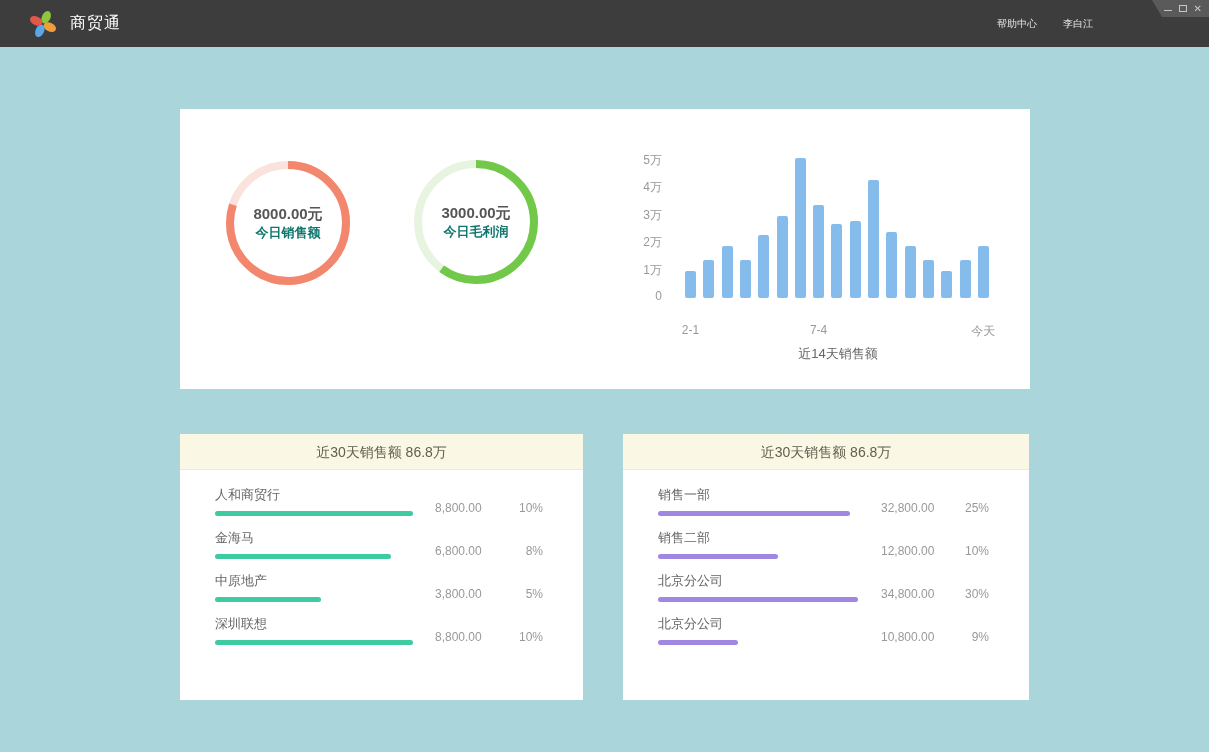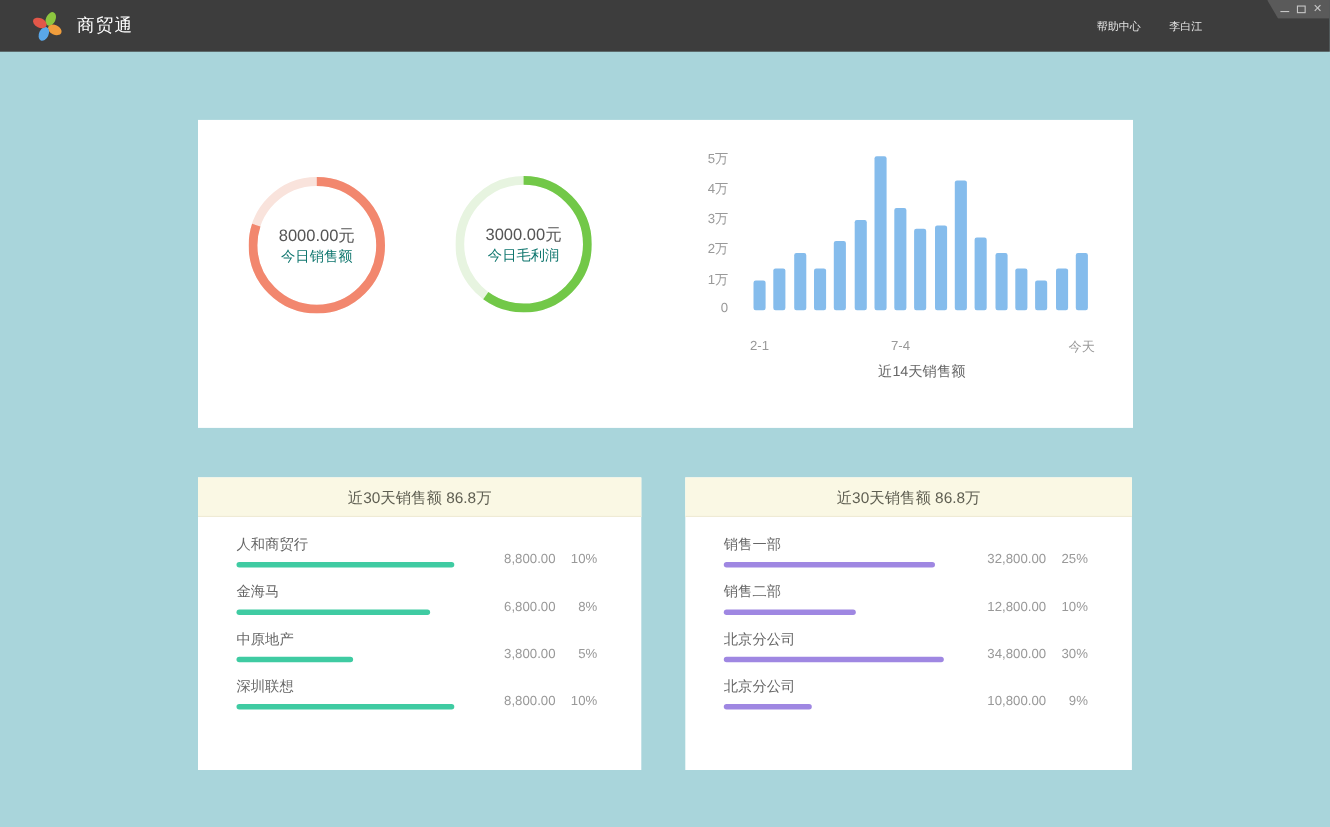--- a/index.html
+++ b/index.html
@@ -23,45 +23,45 @@
   
   .panel { position:absolute; background:#ffffff; }
   .top-panel { left:180px; top:109px; width:850px; height:280px; }
   .bl-panel  { left:180px; top:434px; width:403px; height:266px; }
   .br-panel  { left:623px; top:434px; width:406px; height:266px; }
 
   
   .donut-block { position:absolute; width:124px; height:124px; }
   .donut-0 { left:46px; top:52px; } .donut-1 { left:234px; top:51px; }
   .donut-center { position:absolute; inset:0; display:flex; flex-direction:column;
-                  align-items:center; justify-content:center; gap:0; }
+                  align-items:center; justify-content:center; gap:0;font-weight:bold; }
   .donut-value { font-size:15px; color:#555555; }
   .donut-label { font-size:13px; color:#0f766e; }
   .footnote { position:absolute; top:328px; width:220px; text-align:center;
               font-size:13px; color:#666666; }
   .footnote-0 { left:-2px; } .footnote-1 { left:186px; }
 
   
-  .chart-area { position:absolute; left:440px; top:0; width:410px; height:196px; }
+  .chart-area { position:absolute; left:440px; top:16px; width:410px; height:196px; }
   .y-tick { position:absolute; left:0; width:42px; text-align:right; font-size:12px; color:#999999; }
   .plot { position:absolute; left:65px; top:20px; width:306px; height:153px; }
   .vbar { position:absolute; bottom:0; width:11px; border-radius:2px; }
   .x-tick { position:absolute; top:198px; transform:translateX(-50%); font-size:12px; color:#999999; white-space:nowrap; }
   .chart-title { position:absolute; top:220px; left:65px; width:306px; text-align:center;
                  font-size:13px; color:#666666; }
 
   
   .list-header { height:36px; line-height:36px; text-align:center; background:#faf8e4;
                  border-bottom:1px solid #efebd5; font-size:14px; color:#5f5f52; }
   .hlist { padding:16px 40px 0 35px; }
   .hrow { display:flex; justify-content:space-between; align-items:flex-end; margin-bottom:13px; }
   .hrow-name { font-size:13px; color:#666666; margin-bottom:7px; }
   .hrow-bar { height:5px; border-radius:2.5px; }
   .hrow-vals { display:flex; font-size:12px; color:#999999; padding-bottom:1px; }
-  .hrow-value { width:70px; text-align:right; }
+  .hrow-value { width:70px; text-align:left; }
   .hrow-pct { width:38px; text-align:right; }
 </style>
 </head>
 <body>
 
 <div class="titlebar">
   <svg class="logo" viewBox="0 0 32 32">
     <ellipse cx="16" cy="8" rx="4.6" ry="7" transform="rotate(25 16 16)" fill="#8dc63f"></ellipse>
     <ellipse cx="16" cy="8" rx="4.6" ry="7" transform="rotate(115 16 16)" fill="#f09d3c"></ellipse>
     <ellipse cx="16" cy="8" rx="4.6" ry="7" transform="rotate(205 16 16)" fill="#5aa7e8"></ellipse>

